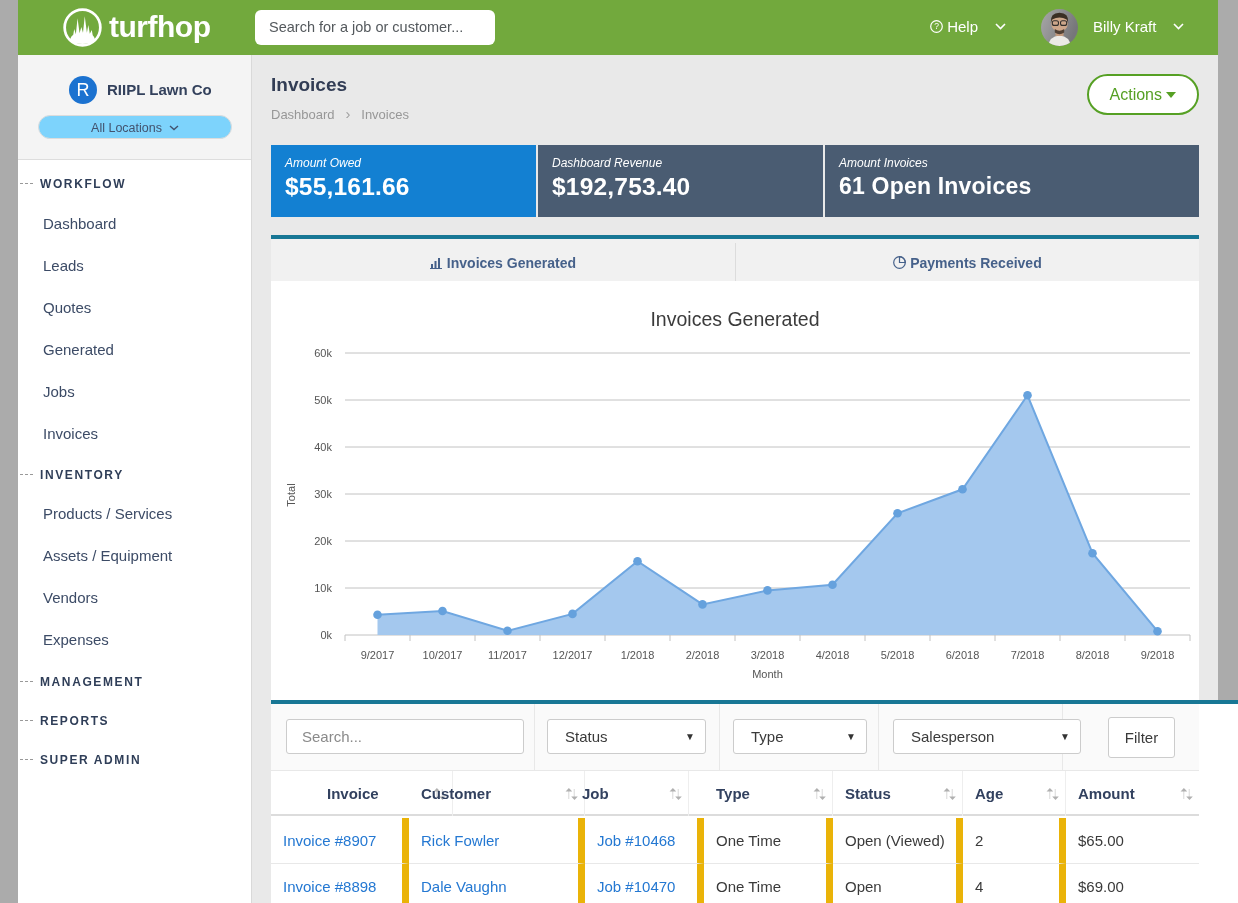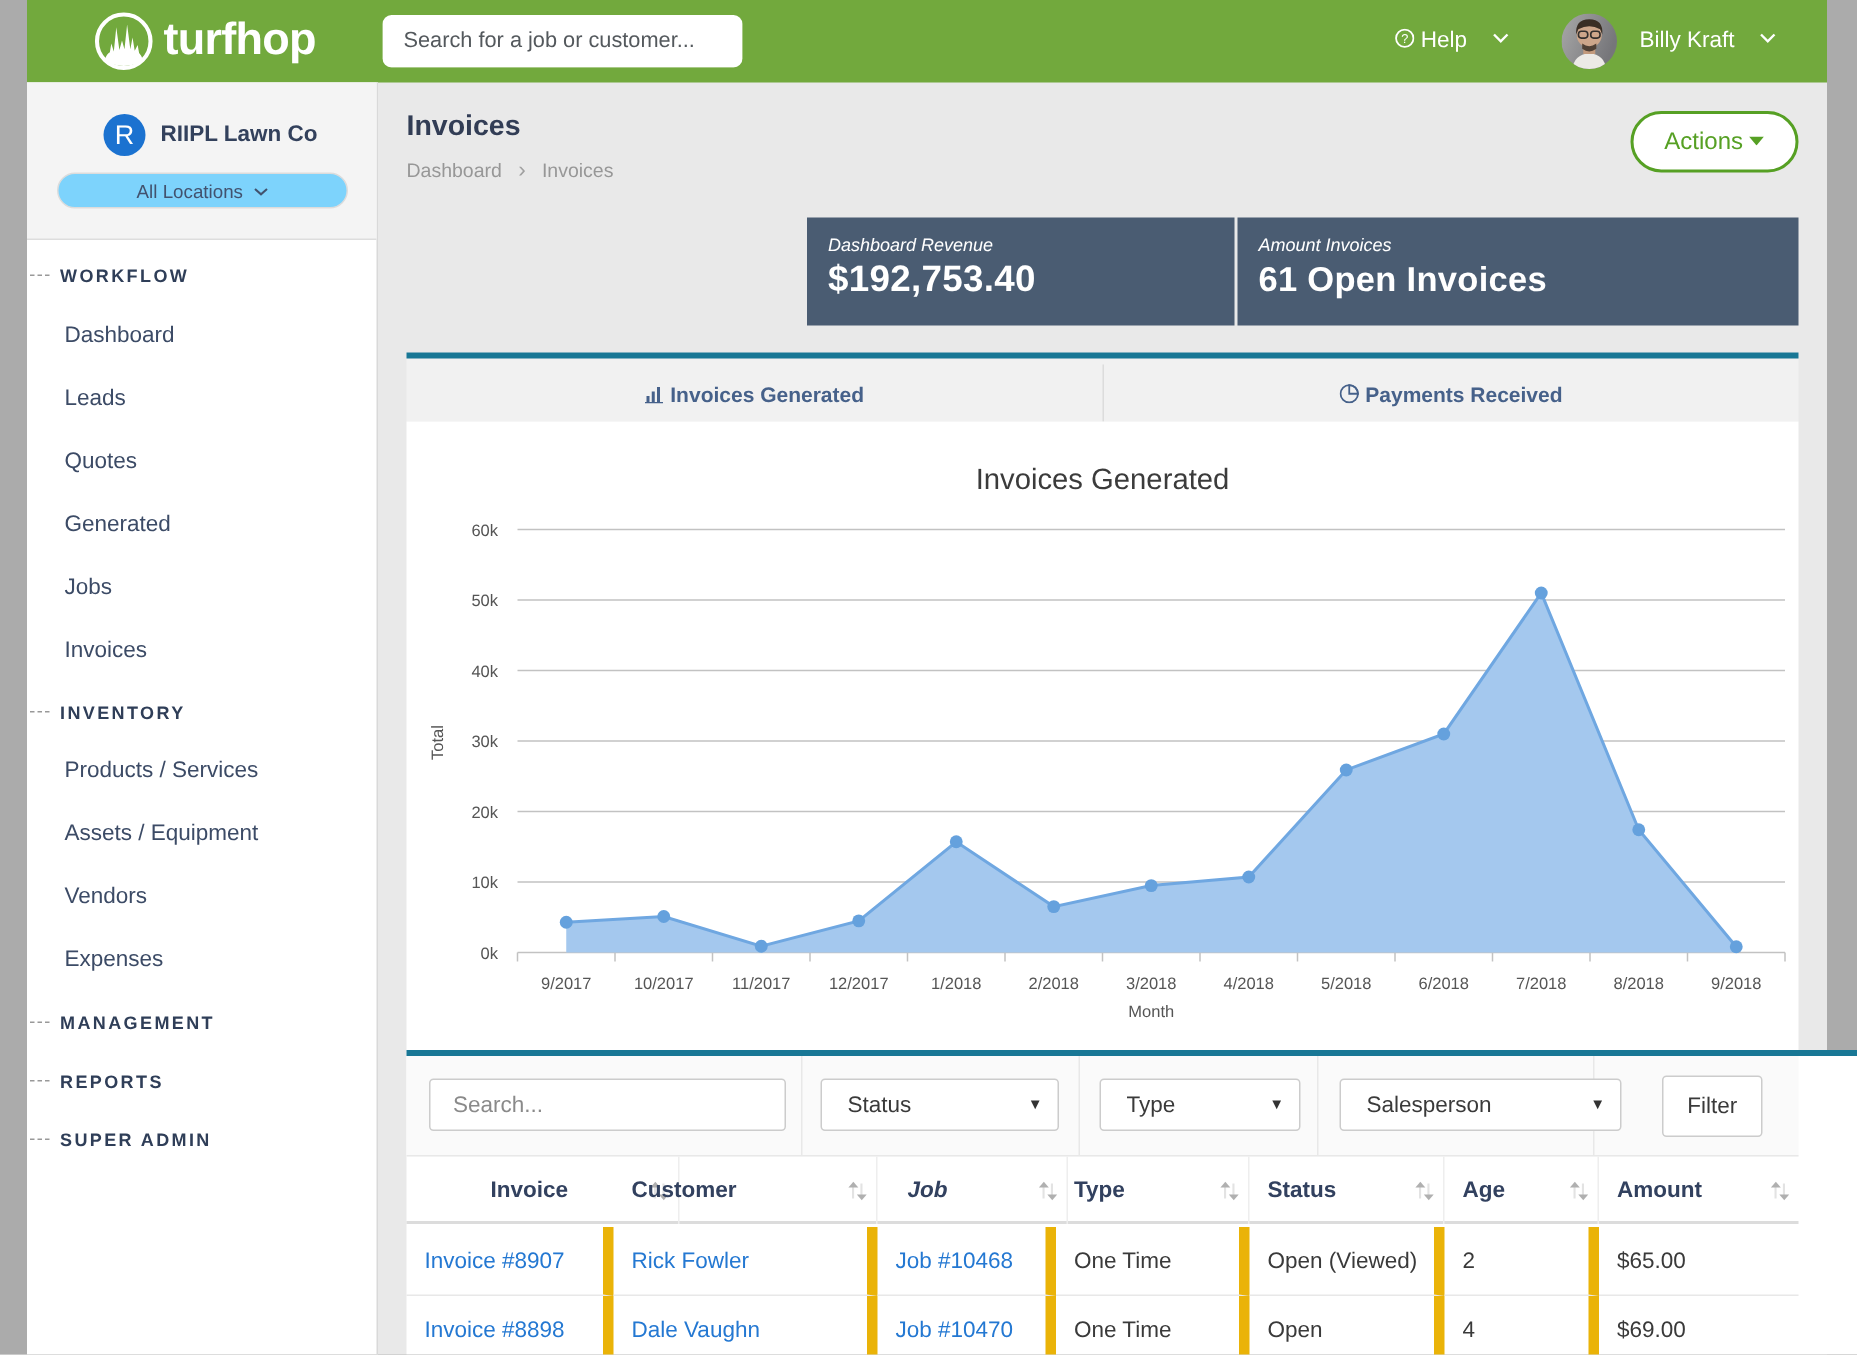--- a/index.html
+++ b/index.html
@@ -144,20 +144,24 @@
     <div class="navitem" style="top:534px;">Vendors</div>
     <div class="navitem" style="top:576px;">Expenses</div>
   </div>
 
   <div id="ctitle">Invoices</div>
   <div id="crumb">Dashboard&nbsp;&nbsp;&nbsp;<span style="font-size:15px;color:#a0a0a0;">›</span>&nbsp;&nbsp;&nbsp;Invoices</div>
   <div id="actions">Actions <svg width="10" height="6" viewBox="0 0 10 6" style="vertical-align:2px">
         <path d="M0 0 L10 0 L5 6 Z" fill="#56a024"></path>
       </svg></div>
 
+  <div class="stat" id="stat1">
+      <div class="lbl">Amount Owed</div>
+      <div class="val">$55,161.66</div>
+    </div>
   <div class="stat" id="stat2">
       <div class="lbl">Dashboard Revenue</div>
       <div class="val">$192,753.40</div>
     </div>
   <div class="stat" id="stat3">
       <div class="lbl">Amount Invoices</div>
       <div class="val" style="font-size:23px;">61 Open Invoices</div>
     </div>
 
   <div id="tabs">
@@ -260,21 +264,21 @@
             </svg>
           </span></div>
       <div class="th" style="left:138px; top:0; width:176px;">Customer<span class="sort">
             <svg width="13" height="14" viewBox="0 0 13 14">
               <rect x="3" y="3.5" width="1.4" height="8.5" fill="#e3e3e3"></rect>
               <path d="M0.6 4.6 L7.2 4.6 L3.9 0.9 Z" fill="#b0b0b0"></path>
               <rect x="8.6" y="2" width="1.4" height="8.5" fill="#e3e3e3"></rect>
               <path d="M6.2 9.4 L12.8 9.4 L9.5 13.1 Z" fill="#b0b0b0"></path>
             </svg>
           </span></div>
-      <div class="th" style="left:322px; top:0; width:119px;font-style:italic;">Job<span class="sort">
+      <div class="th" style="left:299px; top:0; width:119px;">Job<span class="sort">
             <svg width="13" height="14" viewBox="0 0 13 14">
               <rect x="3" y="3.5" width="1.4" height="8.5" fill="#e3e3e3"></rect>
               <path d="M0.6 4.6 L7.2 4.6 L3.9 0.9 Z" fill="#b0b0b0"></path>
               <rect x="8.6" y="2" width="1.4" height="8.5" fill="#e3e3e3"></rect>
               <path d="M6.2 9.4 L12.8 9.4 L9.5 13.1 Z" fill="#b0b0b0"></path>
             </svg>
           </span></div>
       <div class="th" style="left:433px; top:0; width:129px;">Type<span class="sort">
             <svg width="13" height="14" viewBox="0 0 13 14">
               <rect x="3" y="3.5" width="1.4" height="8.5" fill="#e3e3e3"></rect>

